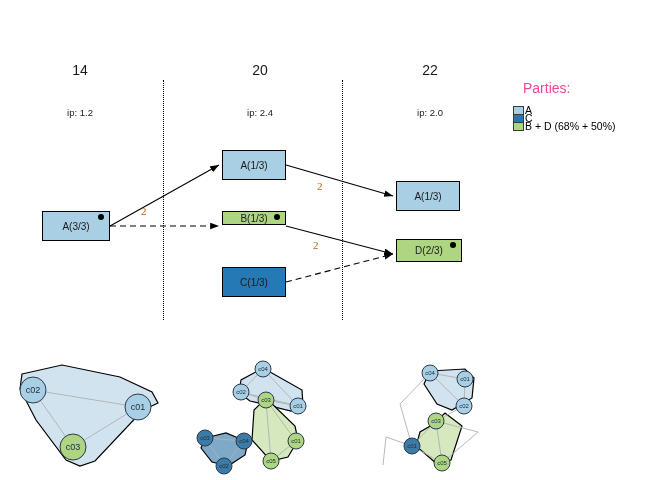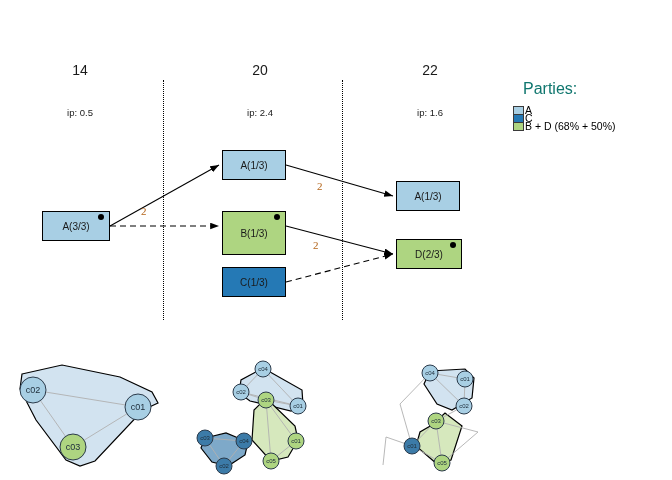--- a/index.html
+++ b/index.html
@@ -60,22 +60,22 @@
     background: #000;
   }
   .edge-label {
     position: absolute;
     font-size: 11px;
     color: #b4651a;
     font-family: "Liberation Serif", serif;
   }
   .legend-title {
     position: absolute;
-    font-size: 16px;
-    color: #0f766e;
+    font-size: 14px;
+    color: #ec4899;
     left: 523px;
     top: 80px;
   }
   .legend-row {
     position: absolute;
     left: 513px;
     height: 9px;
   }
   .legend-swatch {
     position: absolute;
@@ -221,45 +221,45 @@
       <line x1="110" y1="226" x2="219" y2="226" stroke="#000" stroke-width="1.1" marker-end="url(#arrow)" stroke-dasharray="6,4"></line>
       <line x1="286" y1="165" x2="393" y2="196" stroke="#000" stroke-width="1.1" marker-end="url(#arrow)" stroke-dasharray="none"></line>
       <line x1="286" y1="226" x2="393" y2="254" stroke="#000" stroke-width="1.1" marker-end="url(#arrow)" stroke-dasharray="none"></line>
       <line x1="286" y1="282" x2="393" y2="254" stroke="#000" stroke-width="1.1" marker-end="url(#arrow)" stroke-dasharray="6,4"></line>
     </g>
 </svg>
 
 <div id="overlay"></div>
 
 <div class="col-head" style="left: 20px; top: 62px;">14</div>
-<div class="col-ip" style="left: 20px; top: 107px;">ip: 0.5</div>
+<div class="col-ip" style="left: 20px; top: 107px;">ip: 1.2</div>
 <div class="col-head" style="left: 200px; top: 62px;">20</div>
 <div class="col-ip" style="left: 200px; top: 107px;">ip: 2.4</div>
 <div class="col-head" style="left: 370px; top: 62px; text-align: center;">22</div>
-<div class="col-ip" style="left: 370px; top: 107px;">ip: 1.6</div>
+<div class="col-ip" style="left: 370px; top: 107px;">ip: 2.0</div>
 <div class="divider" style="left: 163px;"></div>
 <div class="divider" style="left: 342px;"></div>
 <div class="node-box" style="left: 42px; top: 211px; width: 68px; height: 30px; background: rgb(168, 207, 228);">
     <span class="nlabel">A(3/3)</span>
   </div>
 <div class="dot" style="left: 98px; top: 214px;"></div>
 <div class="node-box" style="left: 222px; top: 150px; width: 64px; height: 30px; background: rgb(168, 207, 228);">
     <span class="nlabel">A(1/3)</span>
   </div>
-<div class="node-box" style="left: 222px; top: 211px; width: 64px; height: 44px; background: rgb(174, 213, 129);">
+<div class="node-box" style="left: 222px; top: 211px; width: 64px; height: 14px; background: rgb(174, 213, 129);">
     <span class="nlabel">B(1/3)</span>
   </div>
 <div class="dot" style="left: 274px; top: 214px;"></div>
 <div class="node-box" style="left: 222px; top: 267px; width: 64px; height: 30px; background: rgb(37, 121, 181);">
     <span class="nlabel">C(1/3)</span>
   </div>
 <div class="node-box" style="left: 396px; top: 181px; width: 64px; height: 30px; background: rgb(168, 207, 228);">
     <span class="nlabel">A(1/3)</span>
   </div>
-<div class="node-box" style="left: 396px; top: 239px; width: 66px; height: 30px; background: rgb(174, 213, 129);">
+<div class="node-box" style="left: 396px; top: 239px; width: 66px; height: 23px; background: rgb(174, 213, 129);">
     <span class="nlabel">D(2/3)</span>
   </div>
 <div class="dot" style="left: 450px; top: 242px;"></div>
 <div class="edge-label" style="left: 141px; top: 205px;">2</div>
 <div class="edge-label" style="left: 317px; top: 180px;">2</div>
 <div class="edge-label" style="left: 313px; top: 239px;">2</div>
 <div class="legend-title">Parties:</div>
 <div class="legend-row" style="top: 106px;">
     <span class="legend-swatch" style="background: rgb(168, 207, 228);"></span>
     <span class="legend-text">A</span>

